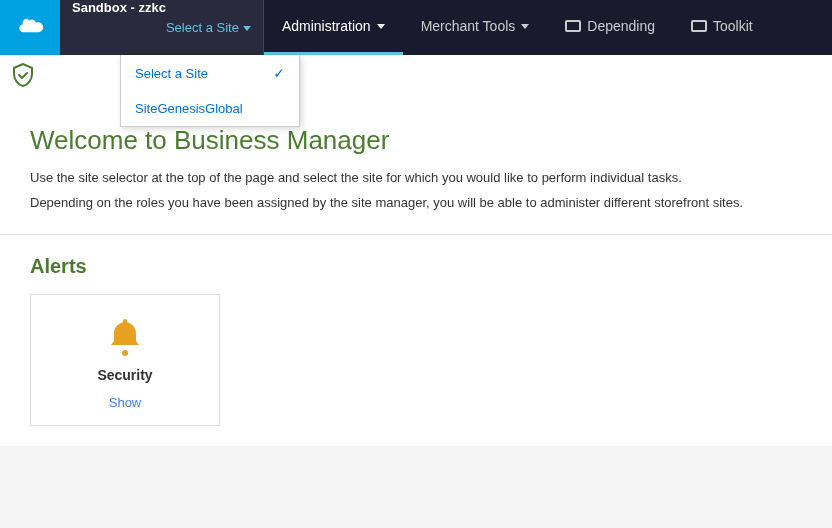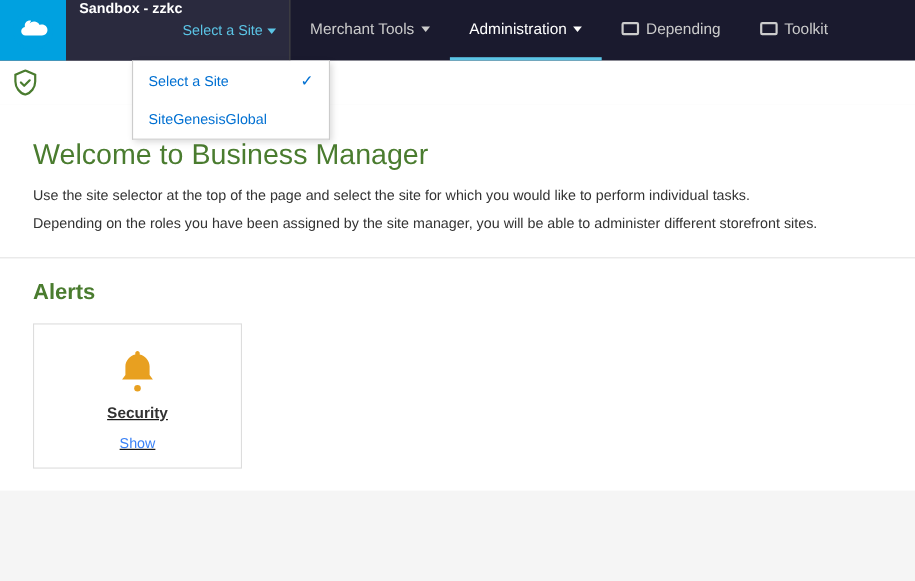--- a/index.html
+++ b/index.html
@@ -173,21 +173,20 @@
     
     .alert-card {
       background: #fff;
       border: 1px solid #ddd;
       width: 190px;
       padding: 20px 15px 15px 15px;
       display: flex;
       flex-direction: column;
       align-items: center;
       gap: 8px;
-      text-decoration: underline;
     }
 
     .alert-label {
       font-size: 14px;
       color: #333;
       font-weight: bold;
     }
 
     .alert-show-link {
       color: #3b82f6;
@@ -221,26 +220,26 @@
         <span>Select a Site</span>
         <span class="checkmark">✓</span>
       </div>
       <div class="site-dropdown-item">
         <span>SiteGenesisGlobal</span>
       </div>
     </div>
   </div>
 
   <div class="nav-items">
+    <div class="nav-item active">
+      <span>Administration</span>
+      <span class="dropdown-arrow"></span>
+    </div>
     <div class="nav-item">
       <span>Merchant Tools</span>
-      <span class="dropdown-arrow"></span>
-    </div>
-    <div class="nav-item active">
-      <span>Administration</span>
       <span class="dropdown-arrow"></span>
     </div>
     <div class="nav-item">
       <span class="icon-box"></span>
       <span>Depending</span>
     </div>
     <div class="nav-item">
       <span class="icon-box"></span>
       <span>Toolkit</span>
     </div>

